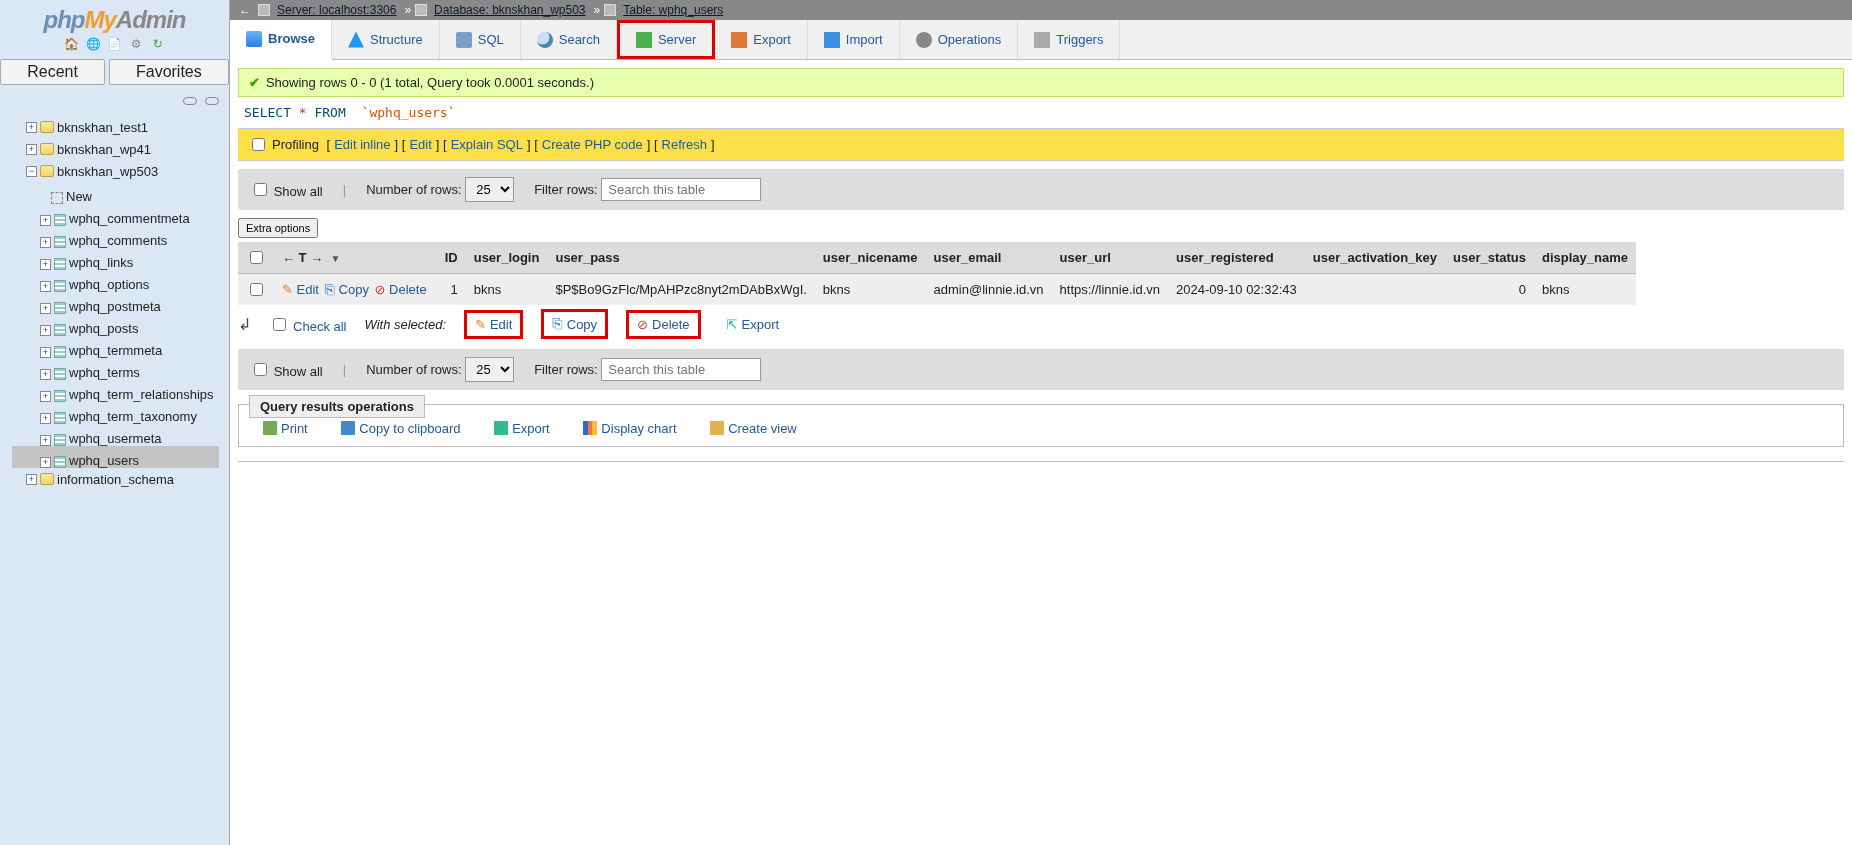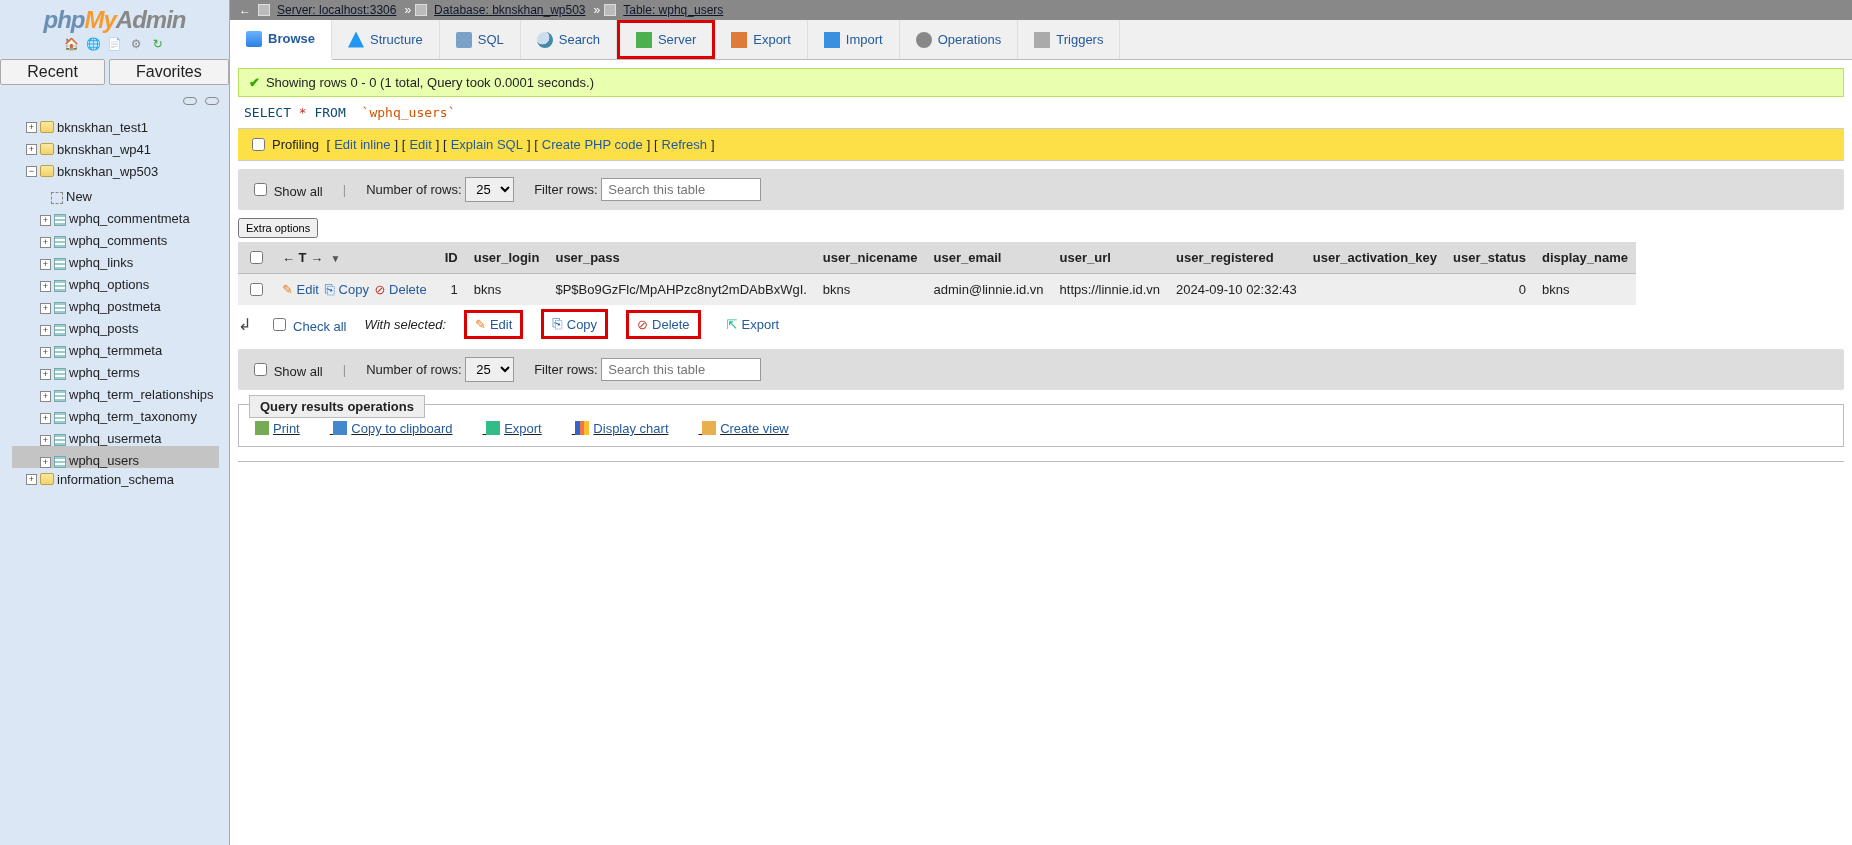--- a/index.html
+++ b/index.html
@@ -100,21 +100,21 @@
   .sort-arrow{ font-size:10px; color:#555; }
   .ico-edit{color:#e67e22;} .ico-copy{color:#1565c0;} .ico-del{color:#c0392b;}
   .ico-export{color:#1abc9c;}
 
   .bulk { margin:4px 8px 10px; display:flex; align-items:center; gap:18px; }
   .bulk .arrow { font-size:16px; color:#444; transform:scaleX(-1); display:inline-block;}
   .bulk a { color:#235a9c; text-decoration:none; }
   .bulk .btn { padding:4px 8px; display:inline-flex; align-items:center; gap:4px; }
   .bulk .rb  { border:3px solid #d00; }
 
-  .panel { margin:14px 8px; border:1px solid #bbb; position:relative; padding:16px 16px 10px;text-decoration:underline;}
+  .panel { margin:14px 8px; border:1px solid #bbb; position:relative; padding:16px 24px 10px;}
   .panel .legend { position:absolute; top:-10px; left:10px; background:#eee;
                    border:1px solid #bbb; padding:3px 10px; font-weight:bold; }
   .panel a { color:#235a9c; text-decoration:none; margin-right:30px; }
   .panel .pi { display:inline-block; width:14px; height:14px; vertical-align:-2px;
                margin-right:4px; }
   .pi-print   { background:#7a5; }
   .pi-copy    { background:#48c; }
   .pi-export  { background:#3b8; }
   .pi-chart   { background:linear-gradient(90deg,#36c 33%,#e74 33% 66%,#fb3 66%);}
   .pi-view    { background:#e8b04d; }

